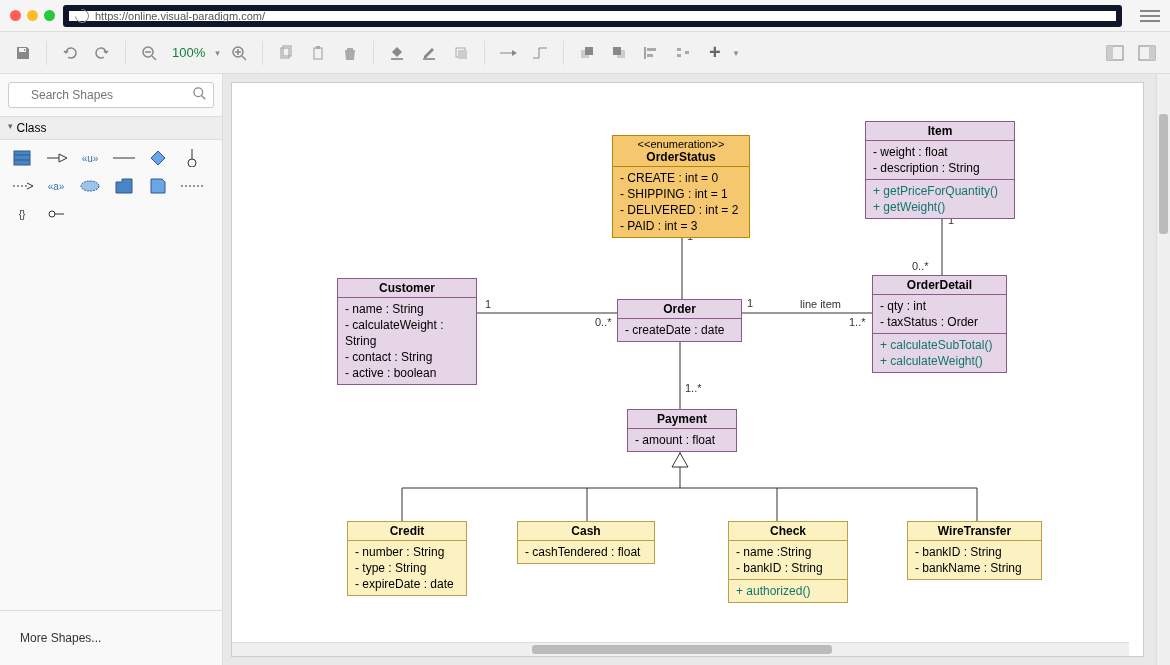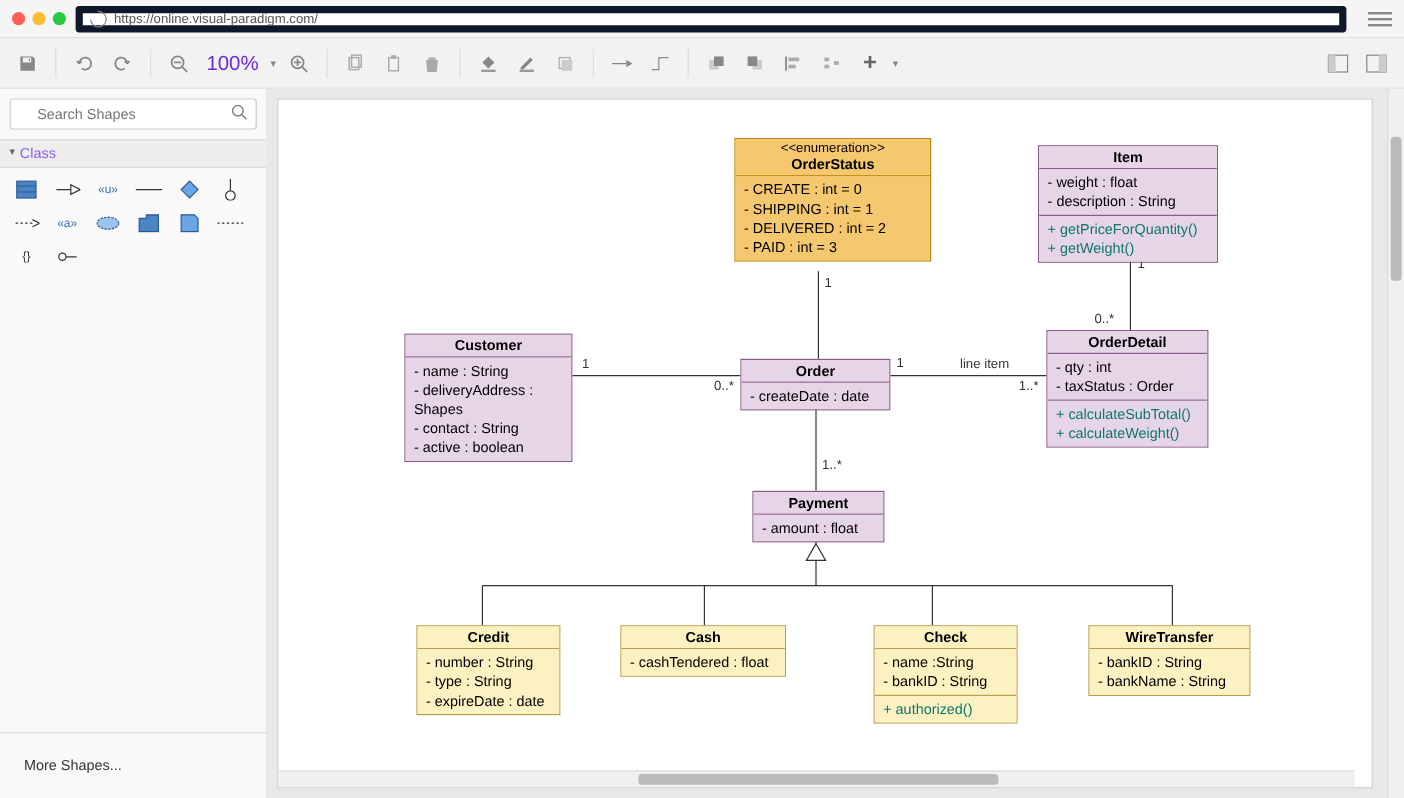--- a/index.html
+++ b/index.html
@@ -12,30 +12,30 @@
 .dot.r { background: #ff5f56; } .dot.y { background: #ffbd2e; } .dot.g { background: #27c93f; }
 .urlbar { flex: 1; height: 22px; background: #fff; border: 6px solid #0f172a; border-radius: 3px; display: flex; align-items: center; padding: 0 6px; gap: 6px; color: #555; font-size: 11px; }
 .reload { width: 14px; height: 14px; border: 1.5px solid #888; border-radius: 50%; border-left-color: transparent; transform: rotate(40deg); }
 .hamburger { width: 20px; display: flex; flex-direction: column; gap: 3px; margin-left: 10px; cursor: pointer; }
 .hamburger span { height: 2px; background: #888; }
 
 
 .toolbar { height: 42px; background: #f2f2f2; border-bottom: 1px solid #ddd; display: flex; align-items: center; padding: 0 10px; gap: 6px; }
 .tbtn { width: 26px; height: 26px; display: flex; align-items: center; justify-content: center; color: #666; cursor: pointer; border-radius: 2px; }
 .tsep { width: 1px; height: 24px; background: #ddd; margin: 0 4px; }
-.zoom-text { font-size: 17px; color: #6d28d9; padding: 0 4px; }
+.zoom-text { font-size: 13px; color: #15803d; padding: 0 4px; }
 .toolbar-right { margin-left: auto; display: flex; gap: 6px; }
 
 
 .main { display: flex; height: calc(665px - 32px - 42px); }
 .sidebar { width: 223px; background: #f9f9f9; border-right: 1px solid #ddd; display: flex; flex-direction: column; }
 .searchbox { display: flex; align-items: center; border: 1px solid #ccc; border-radius: 3px; margin: 8px; height: 26px; padding: 0 6px; background: #fff; }
 .searchbox input { border: none; outline: none; flex: 1; font-size: 12px; color: #333; background: transparent; margin-left: 16px; }
 .searchicon { color: #888; font-size: 14px; }
-.section-header { background: #eee; border-top: 1px solid #ddd; border-bottom: 1px solid #ddd; padding: 4px 8px; font-size: 12px; color: #8b5cf6; display: flex; gap: 4px; }
+.section-header { background: #eee; border-top: 1px solid #ddd; border-bottom: 1px solid #ddd; padding: 4px 8px; font-size: 12px; color: #000000; display: flex; gap: 4px; }
 .section-header::before { content: "▾"; font-size: 9px; color: #666; }
 .palette { padding: 8px; display: grid; grid-template-columns: repeat(6, 28px); gap: 8px 6px; }
 .pal { width: 28px; height: 20px; display: flex; align-items: center; justify-content: center; color: #3b72b5; cursor: pointer; font-size: 10px; }
 .more-shapes { margin-top: auto; padding: 20px; border-top: 1px solid #ddd; color: #333; cursor: pointer; }
 
 
 .canvas-wrap { flex: 1; background: #e8e8e8; position: relative; display: flex; }
 .canvas { margin: 8px 12px 8px 8px; flex: 1; background: #fff; border: 1px solid #ccc; position: relative; overflow: hidden; }
 .vscroll { width: 14px; background: #f0f0f0; border-left: 1px solid #ddd; position: relative; }
 .vthumb { position: absolute; left: 2px; right: 2px; top: 40px; height: 120px; background: #bbb; border-radius: 3px; }
@@ -326,27 +326,27 @@
       <div class="mult" style="left:617px;top:233px;">1..*</div>
       <div class="mult" style="left:568px;top:215px;">line item</div>
       <div class="mult" style="left:716px;top:131px;">1</div>
       <div class="mult" style="left:680px;top:177px;">0..*</div>
       <div class="mult" style="left:453px;top:299px;">1..*</div>
 
       <div class="uml purple" style="left:105px;top:195px;width:140px;">
         <div class="head"><span>Customer</span></div>
         <div class="compartment">
           <div>- name : String</div>
-          <div>- deliveryAddress : Shapes</div>
+          <div>- calculateWeight : String</div>
           <div>- contact : String</div>
           <div>- active : boolean</div>
         </div>
       </div>
 
-      <div class="uml orange" style="left:380px;top:32px;width:164px;">
+      <div class="uml orange" style="left:380px;top:52px;width:138px;">
         <div class="head"><div class="stereo">&lt;&lt;enumeration&gt;&gt;</div><span>OrderStatus</span></div>
         <div class="compartment">
           <div>- CREATE : int  = 0</div>
           <div>- SHIPPING : int = 1</div>
           <div>- DELIVERED : int = 2</div>
           <div>- PAID : int = 3</div>
         </div>
       </div>
 
       <div class="uml purple" style="left:633px;top:38px;width:150px;">

